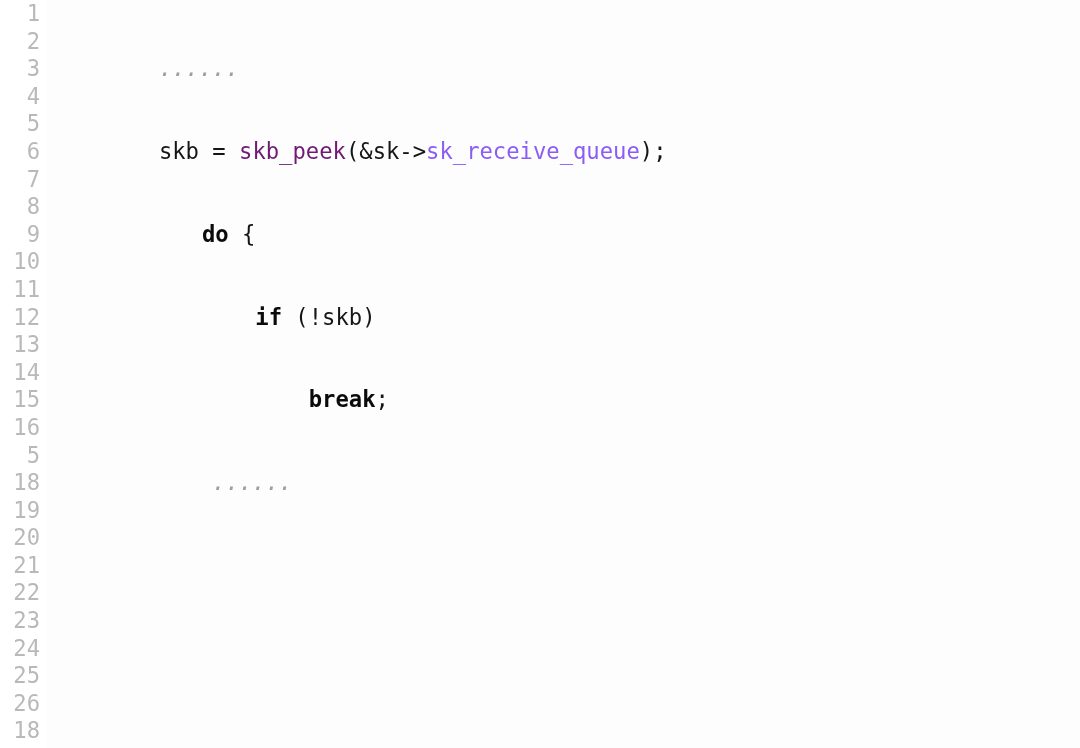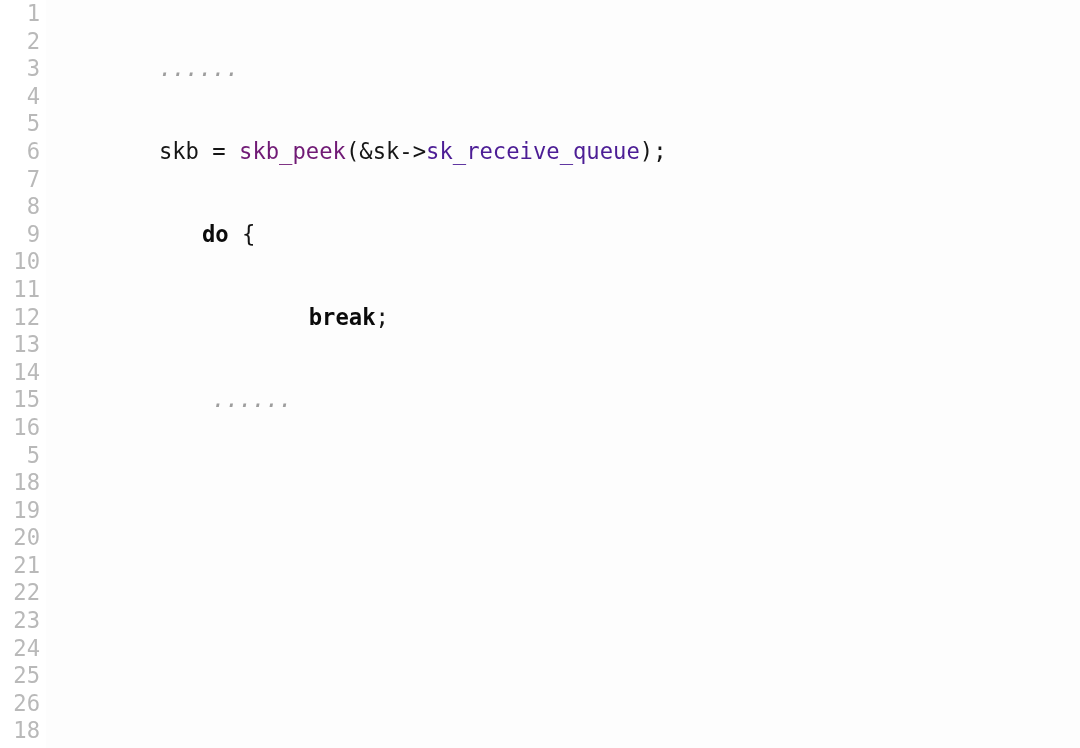--- a/index.html
+++ b/index.html
@@ -41,21 +41,21 @@
   .code .line {
     display: block;
     height: 27.6px;
   }
   
   .c-comment  { color: #9e9e9e; font-style: italic; }
   .c-kw       { color: #0b0b0b; font-weight: 700; margin-left: 43px; }
   .c-ident    { color: #151515; }
   .c-op       { color: #151515; }
   .c-fn       { color: #701a75; }
-  .c-member   { color: #4c1d95; }
+  .c-member   { color: #8b5cf6; }
   .c-punc     { color: #151515; }
   .c-amp      { color: #151515; }
 </style>
 </head>
 <body>
 
 <div class="editor">
   <div class="gutter">
       <span class="ln">1</span>
       <span class="ln">2</span>
@@ -82,20 +82,21 @@
       <span class="ln">23</span>
       <span class="ln">24</span>
       <span class="ln">25</span>
       <span class="ln">26</span>
       <span class="ln">18</span>
     </div>
   <div class="code">
     <span class="line"><span>        </span><span class="c-comment">......</span></span>
     <span class="line"><span>        </span><span class="c-ident">skb</span><span class="c-op"> = </span><span class="c-fn">skb_peek</span><span class="c-punc">(</span><span class="c-amp">&amp;</span><span class="c-ident">sk</span><span class="c-op">-&gt;</span><span class="c-member">sk_receive_queue</span><span class="c-punc">)</span><span class="c-punc">;</span></span>
     <span class="line"><span>        </span><span class="c-kw">do</span><span class="c-punc"> {</span></span>
+    <span class="line"><span>            </span><span class="c-kw">if</span><span class="c-punc"> (</span><span class="c-op">!</span><span class="c-ident">skb</span><span class="c-punc">)</span></span>
     <span class="line"><span>                </span><span class="c-kw">break</span><span class="c-punc">;</span></span>
     <span class="line"><span>            </span><span class="c-comment">......</span></span>
     
     
     
     
     
     
     
     

